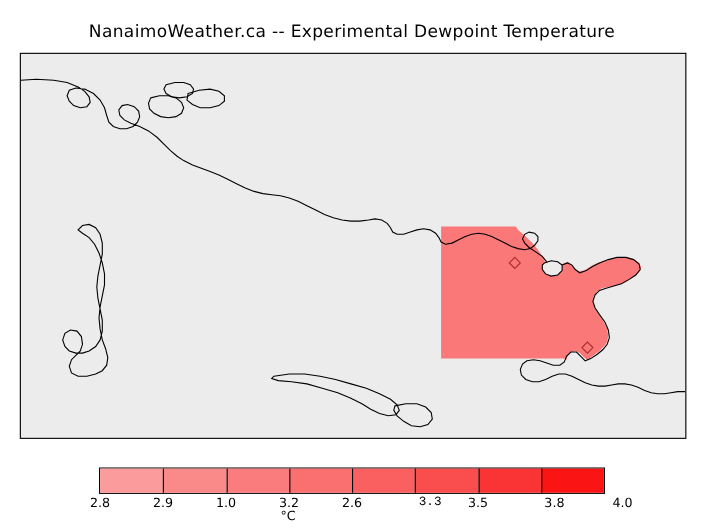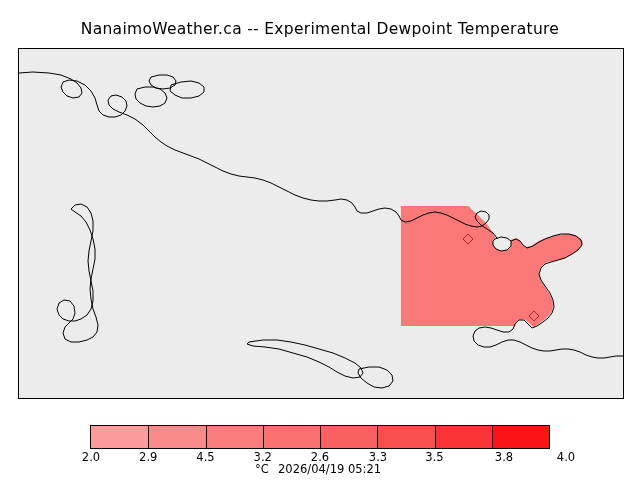--- a/index.html
+++ b/index.html
@@ -155,27 +155,26 @@
         <div class="cb-seg" style="left: 343.5px; width: 57.25px; background: rgb(250, 52, 52);"></div>
         <div class="cb-seg" style="left: 400.75px; width: 57.25px; background: rgb(250, 20, 20);"></div>
         <div class="cb-tick" style="left: 57.25px;"></div>
         <div class="cb-tick" style="left: 114.5px;"></div>
         <div class="cb-tick" style="left: 171.75px;"></div>
         <div class="cb-tick" style="left: 229px;"></div>
         <div class="cb-tick" style="left: 286.25px;"></div>
         <div class="cb-tick" style="left: 343.5px;"></div>
         <div class="cb-tick" style="left: 400.75px;"></div>
       </div>
-  <div class="cb-label" style="left: 1px;">2.0</div>
+  <div class="cb-label" style="left: 1px;">2.8</div>
       <div class="cb-label" style="left: 58.25px;">2.9</div>
-      <div class="cb-label" style="left: 115.5px;">4.5</div>
+      <div class="cb-label" style="left: 115.5px;">1.0</div>
       <div class="cb-label" style="left: 172.75px;">3.2</div>
       <div class="cb-label" style="left: 230px;">2.6</div>
-      <div class="cb-label" style="left: 288px;">3.3</div>
+      <div class="cb-label" style="left: 301px; font-family: Liberation Mono, monospace;">3.3</div>
       <div class="cb-label" style="left: 344.5px;">3.5</div>
       <div class="cb-label" style="left: 414px;">3.8</div>
       <div class="cb-label" style="left: 476px;">4.0</div>
     </div>
 
   <div id="cb-unit">°C</div>
-  <div id="cb-datetime">2026/04/19 05:21</div>
 
 </div>
 
 </body></html>

